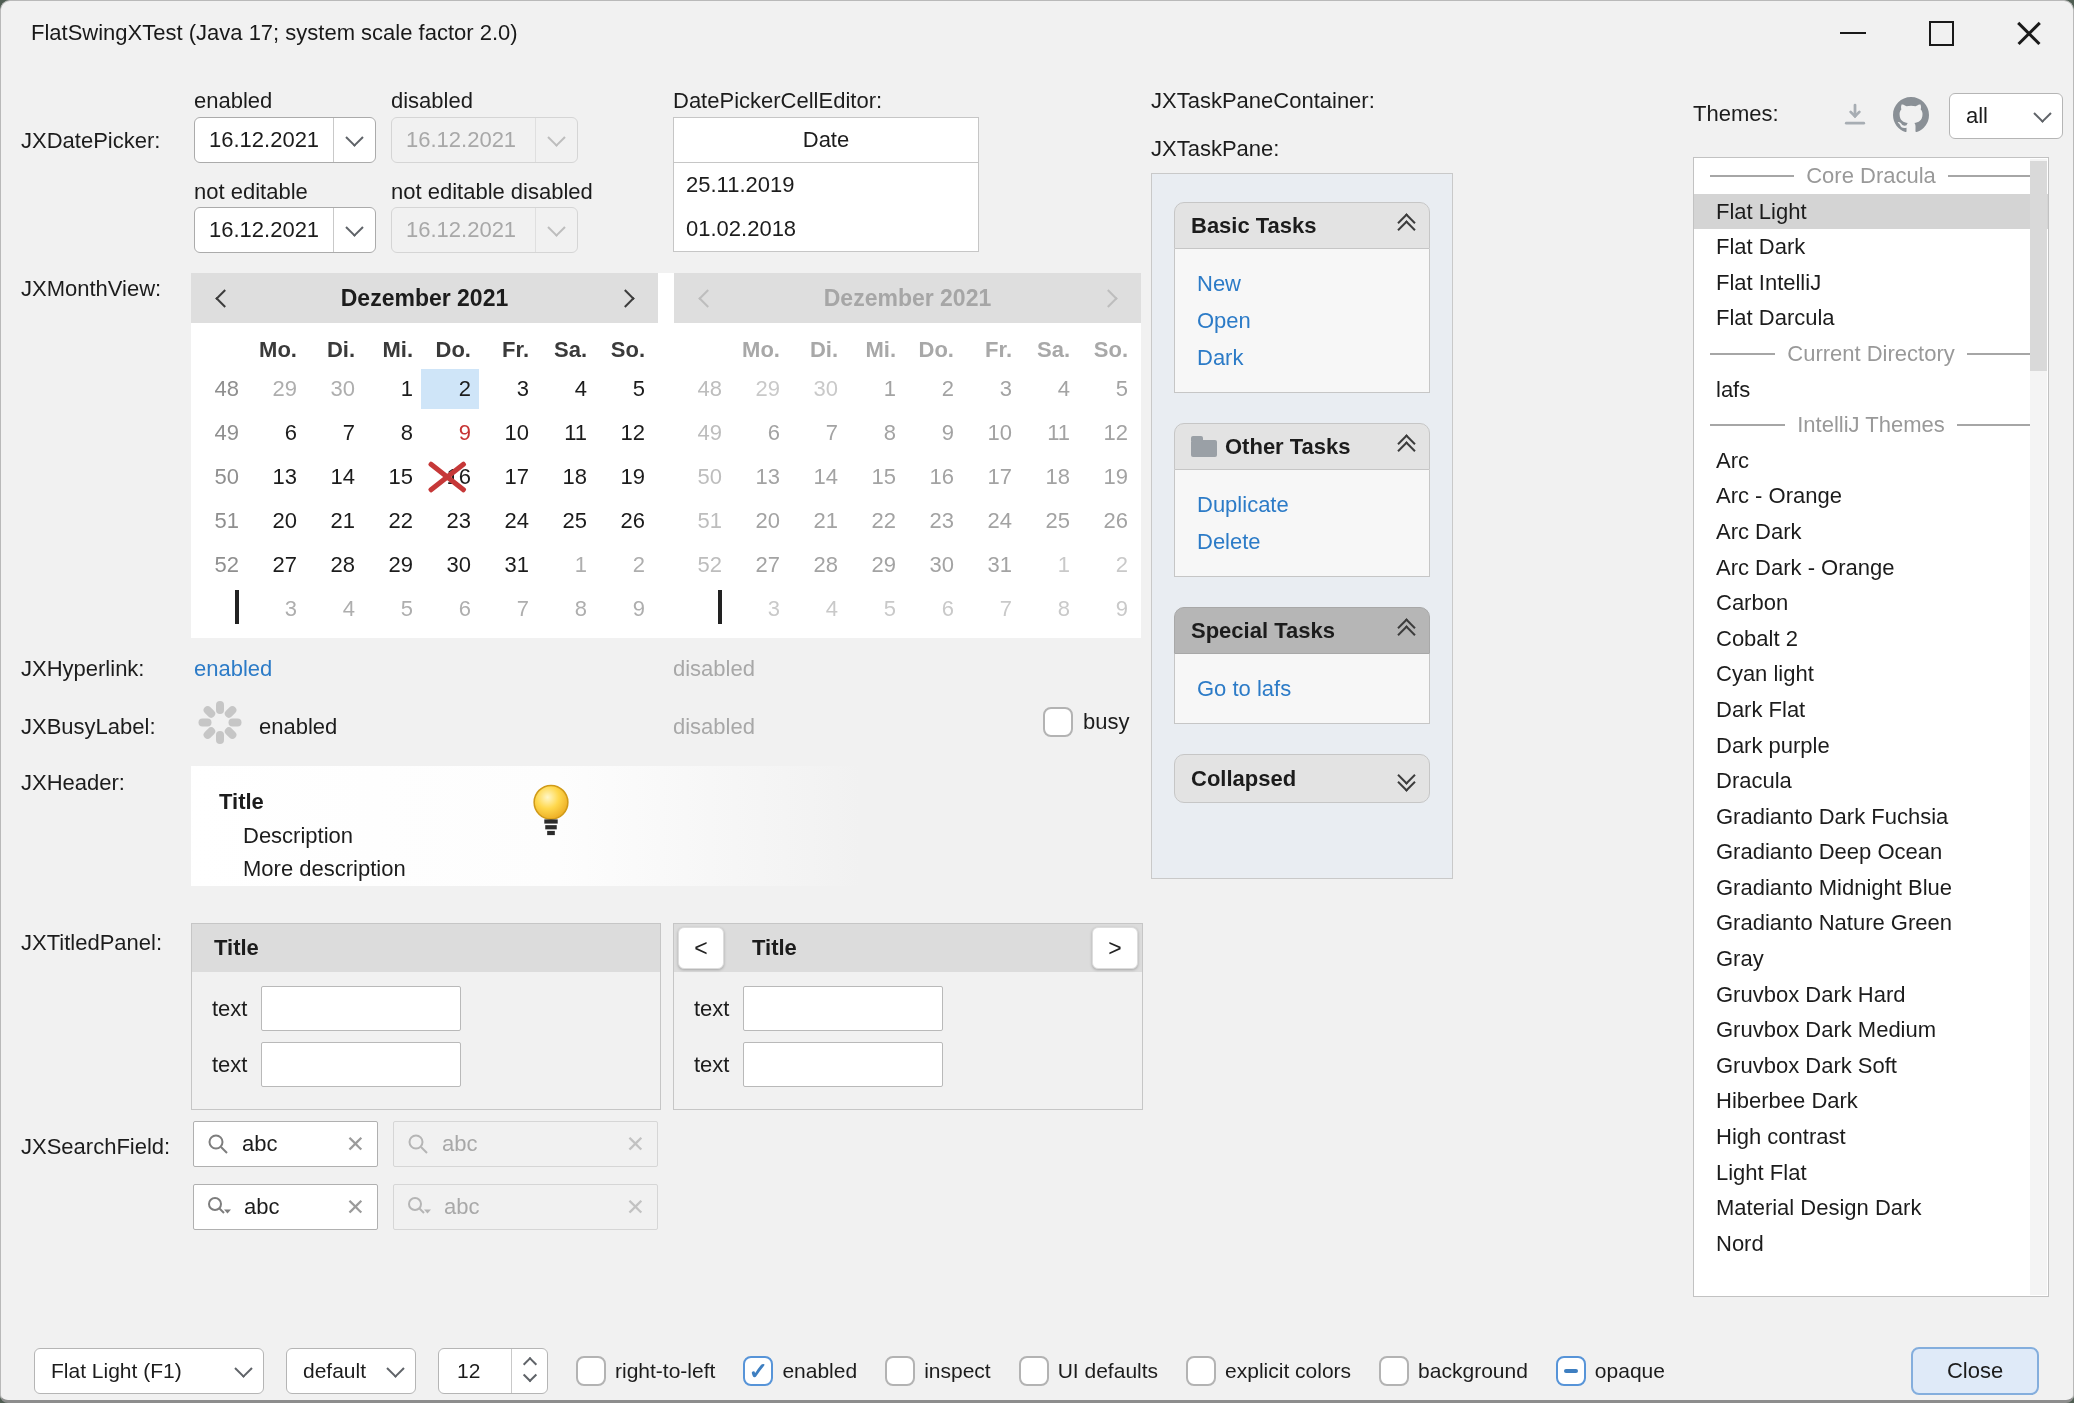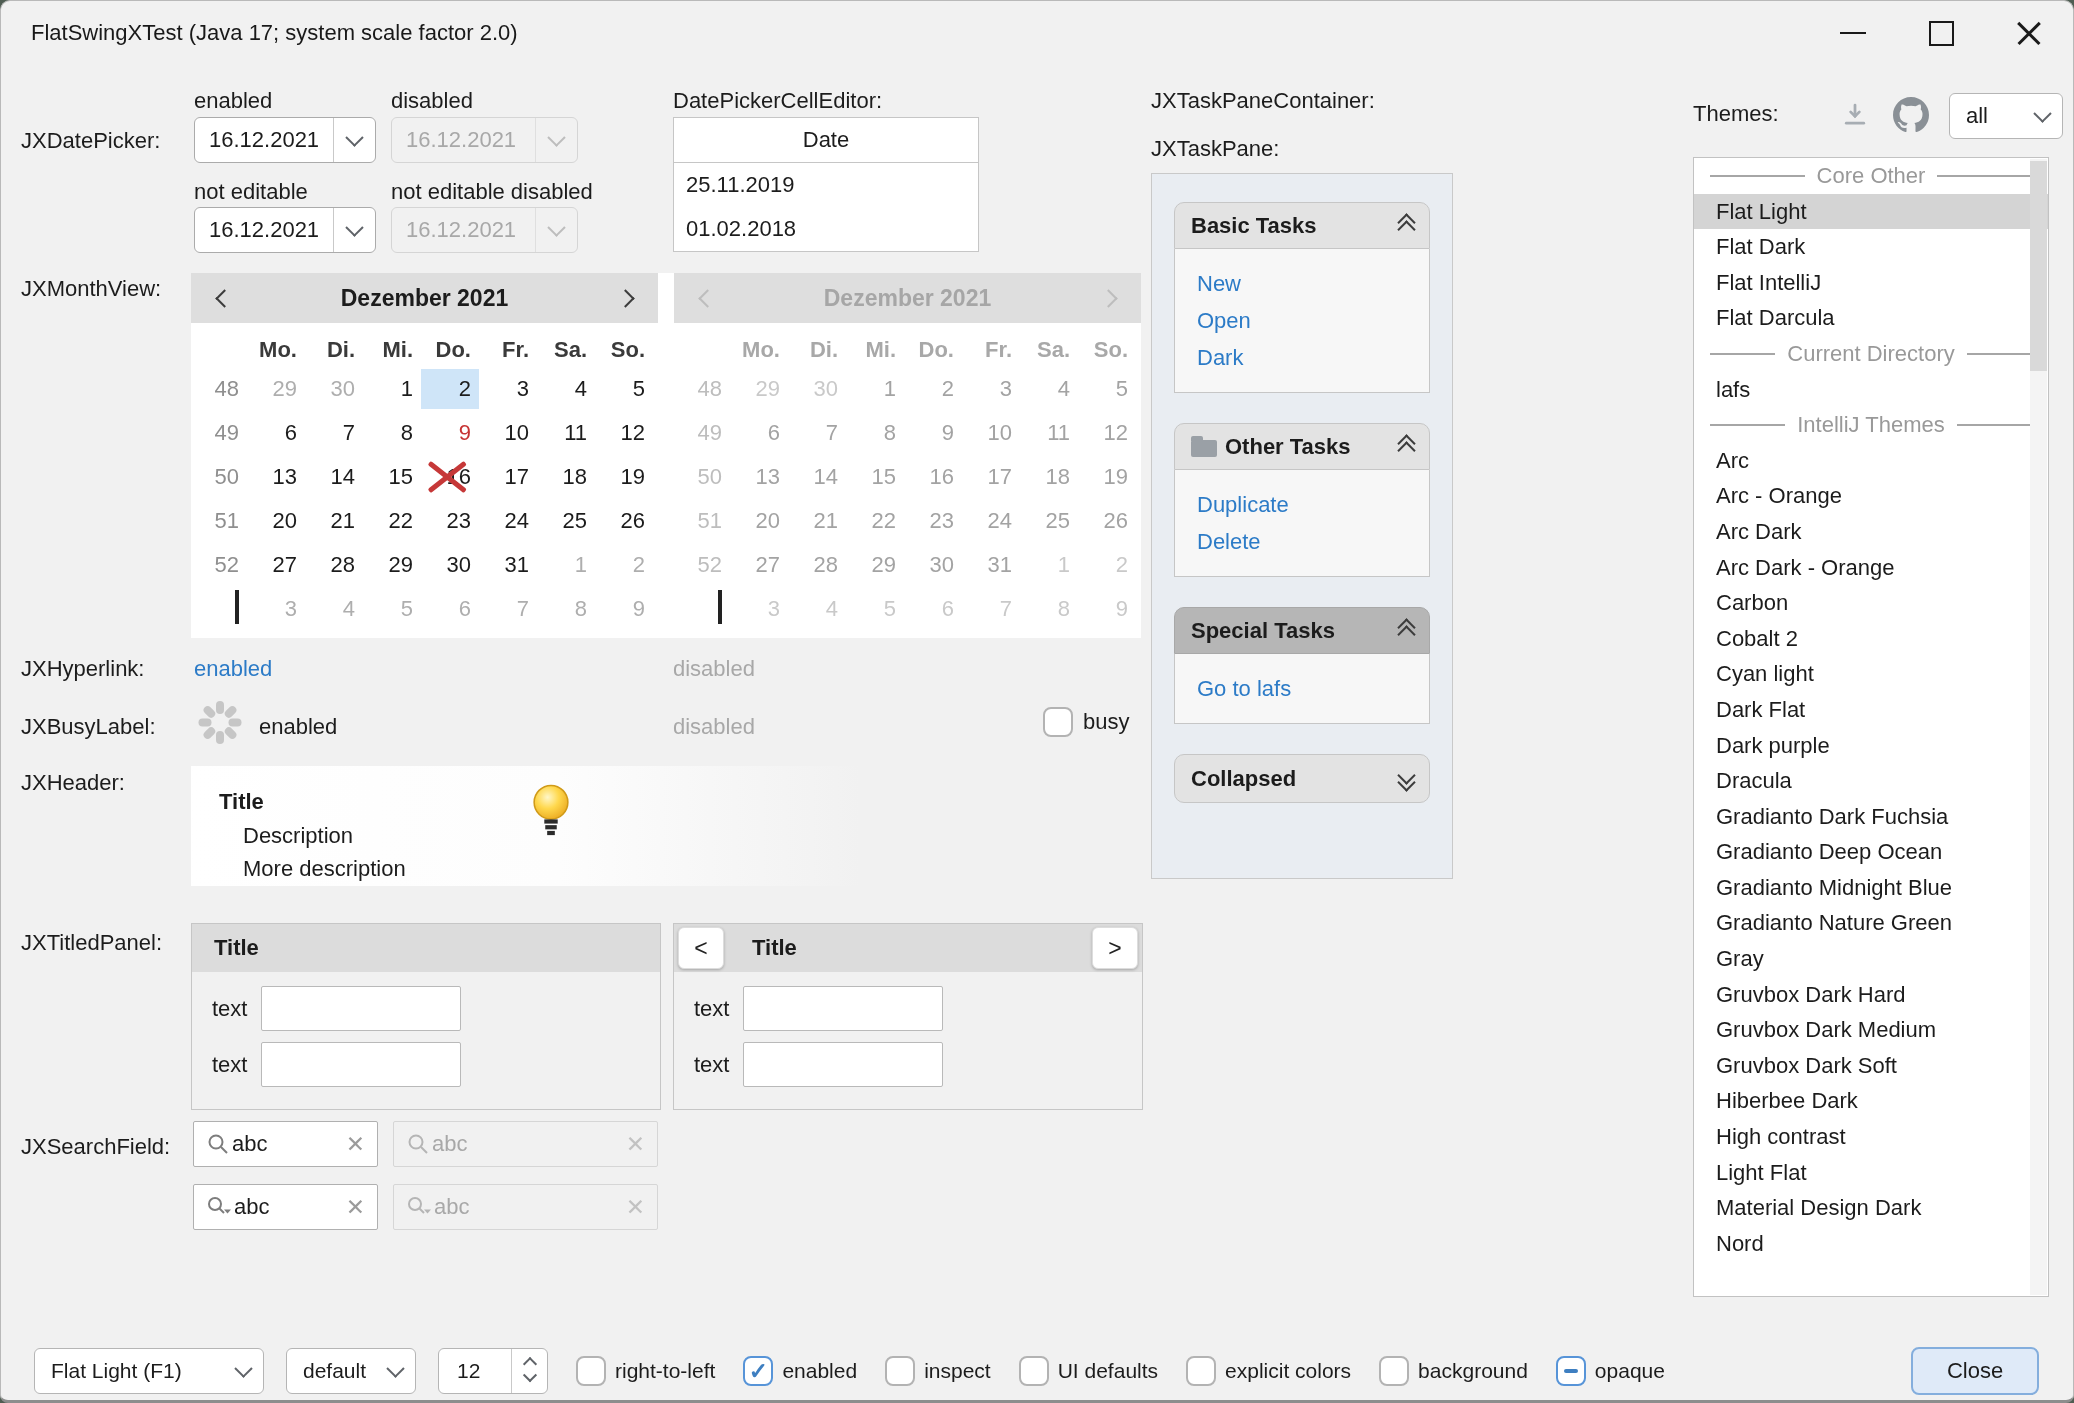--- a/index.html
+++ b/index.html
@@ -85,21 +85,21 @@
 
   
   .tpanel{position:absolute;top:922px;width:470px;height:187px;border:1px solid #c6c6c6;background:#f1f1f1;box-sizing:border-box;}
   .tpanel-head{height:48px;background:#dcdcdc;display:flex;align-items:center;padding:0 4px;box-sizing:border-box;}
   .tpanel-title{font-weight:bold;padding-left:18px;flex:1;}
   .hbtn{width:44px;height:40px;background:#fff;border:1px solid #ddd;border-radius:6px;box-shadow:0 1px 3px rgba(0,0,0,.25);display:flex;align-items:center;justify-content:center;font-size:23px;color:#222;}
   .trow{position:absolute;display:flex;align-items:center;gap:14px;}
   .tinput{width:200px;height:45px;border:1px solid #b9b9b9;border-radius:2px;background:#fff;box-sizing:border-box;font:inherit;padding:0 10px;outline:none;}
 
   
-  .sfield{position:absolute;height:46px;background:#fff;border:1px solid #b0b0b0;border-radius:2px;display:flex;align-items:center;padding:0 12px;box-sizing:border-box;color:#7d7d7d;}
+  .sfield{position:absolute;height:46px;background:#fff;border:1px solid #b0b0b0;border-radius:2px;display:flex;align-items:center;padding:0 12px;gap:10px;box-sizing:border-box;color:#7d7d7d;}
   .sfield input{border:none;outline:none;background:transparent;flex:1;min-width:0;font:inherit;color:#1c1c1c;}
   .sfield .clear{color:#9b9b9b;font-size:23px;line-height:1;}
   .sfield.disabled{background:#f1f1f1;border-color:#d6d6d6;color:#b5b5b5;}
   .sfield.disabled input{color:#a8a8a8;}
   .sfield.disabled .clear{color:#c2c2c2;}
 
   
   .tpc{position:absolute;left:1150px;top:172px;width:302px;height:706px;background:var(--taskpane-bg,#e9edf2);border:1px solid #c9c9c9;box-sizing:border-box;}
   .taskpane{margin:28px 22px 0;}
   .taskpane+.taskpane{margin-top:30px;}
@@ -524,21 +524,21 @@
   </span>
   <div class="combo" style="position:absolute;left:1948px;top:92px;width:114px;">
     <span class="cv">all</span>
     <span class="cw">
         <i class="chev down"></i>
       </span>
   </div>
   <div class="themelist">
     <div>
         <div class="tl-sep">
-          <span>Core Other</span>
+          <span>Core Dracula</span>
         </div>
         <div class="tl-item selected">Flat Light</div>
         <div class="tl-item">Flat Dark</div>
         <div class="tl-item">Flat IntelliJ</div>
         <div class="tl-item">Flat Darcula</div>
         <div class="tl-sep">
           <span>Current Directory</span>
         </div>
         <div class="tl-item">lafs</div>
         <div class="tl-sep">

